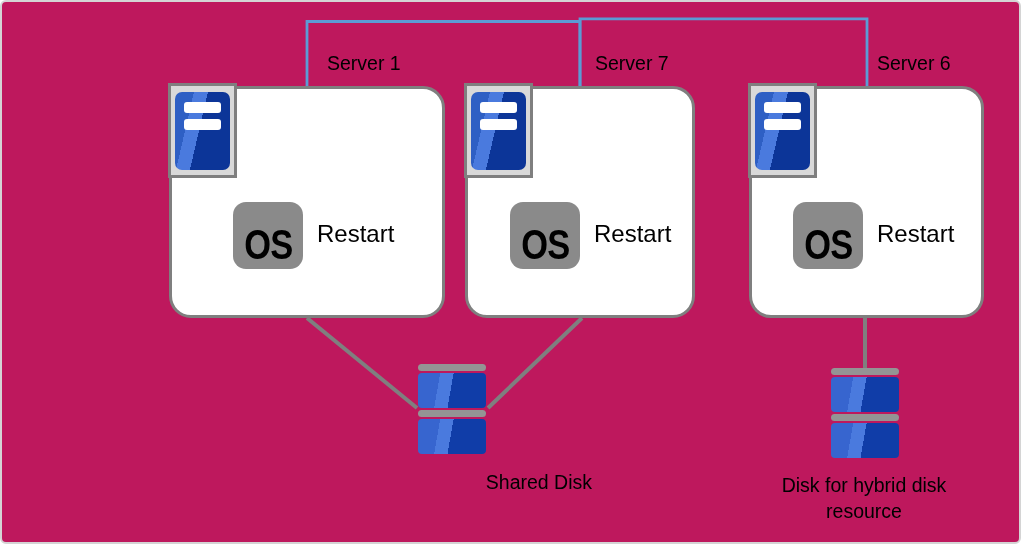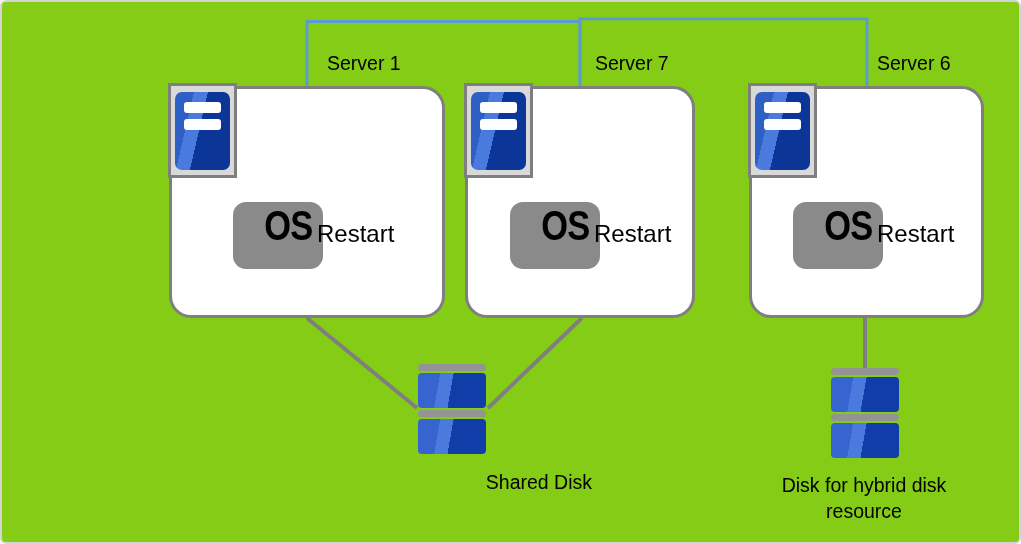--- a/index.html
+++ b/index.html
@@ -6,21 +6,21 @@
     margin: 0;
     padding: 0;
     background: #ffffff;
     font-family: "Liberation Sans", sans-serif;
   }
   #canvas {
     position: relative;
     width: 1021px;
     height: 544px;
     box-sizing: border-box;
-    background: #84cc16;
+    background: #be185d;
     border: 2px solid #d4d4d4;
     border-radius: 6px;
     overflow: hidden;
   }
   #connector-svg {
     position: absolute;
     left: 0; top: 0;
     width: 1021px; height: 544px;
     z-index: 1;
   }
@@ -92,24 +92,23 @@
 
   
   .os-badge {
     position: absolute;
     top: 200px;
     width: 70px;
     height: 67px;
     background: #8a8a8a;
     border-radius: 13px;
     display: flex;
-    align-items: flex-start;
+    align-items: flex-end;
     justify-content: center;
     z-index: 3;
-    padding-left: 20px;
   }
   .os1 { left: 231px; }
   .os2 { left: 508px; }
   .os3 { left: 791px; }
   .os-badge span {
     font-size: 42px;
     font-weight: 800;
     color: #000000;
     letter-spacing: -1px;
     transform: scaleX(0.82);

